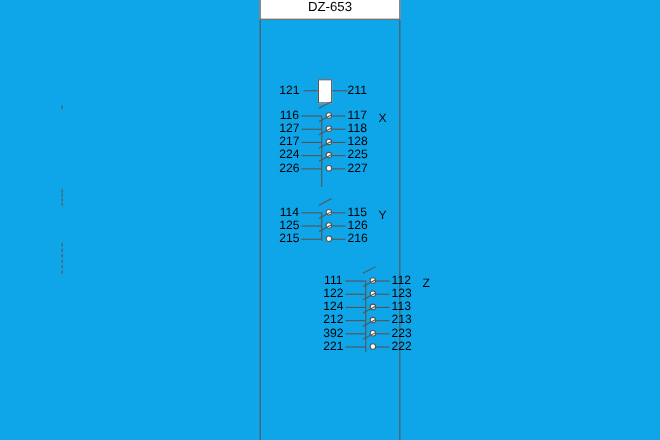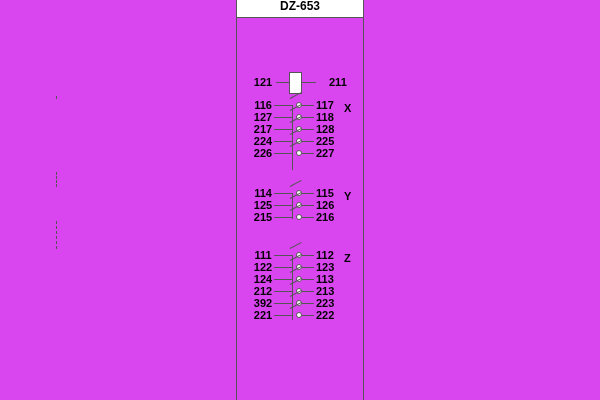--- a/index.html
+++ b/index.html
@@ -4,24 +4,23 @@
 <style>
   html, body {
     margin: 0;
     padding: 0;
     background: #ffffff;
   }
   #root {
     position: relative;
     width: 600px;
     height: 400px;
-    background: #d946ef;
+    background: #0ea5e9;
     font-family: "Liberation Sans", sans-serif;
     overflow: hidden;
-    font-weight: bold;
   }
   
   .panel {
     position: absolute;
     left: 236px;
     top: -6px;
     width: 128px;
     height: 406px;
     border-left: 1px solid #555;
     border-right: 1px solid #555;
@@ -151,21 +150,21 @@
 
   <div class="panel"></div>
 
   <div class="hdr" id="hdr1">DZ-653</div>
 
   <div class="coil-row">
     <span class="lbl left" style="top:6px;">121</span>
     <span class="coil-wire-l"></span>
     <span class="coil-box"></span>
     <span class="coil-wire-r"></span>
-    <span class="lbl right" style="top:6px;margin-left:13px;">211</span>
+    <span class="lbl right" style="top:6px;">211</span>
   </div>
 
   <div id="groups-host">
       <div class="link" style="top: 96px; height: 3px;"></div>
       <div class="group" style="top: 99px; height: 78px;">
         <div class="bus" style="top: 6px; height: 65px;"></div>
         <div class="row">
           <span class="lbl left">116</span>
           <span class="wire l"></span>
           <span class="blade"></span>
@@ -230,21 +229,21 @@
           <span class="lbl left">215</span>
           <span class="wire l"></span>
           <span class="blade"></span>
           <span class="dot"></span>
           <span class="wire r"></span>
           <span class="lbl right">216</span>
         </div>
         <span class="gletter" style="left: 108px; top: 3px;">Y</span>
       </div>
       <div class="link" style="top: 221px; height: 28px;"></div>
-      <div class="group" style="top: 249px; height: 78px;">
+      <div class="group" style="top: 249px; height: 78px; margin-left: 40px;">
         <div class="bus" style="top: 6px; height: 65px;"></div>
         <div class="row">
           <span class="lbl left">111</span>
           <span class="wire l"></span>
           <span class="blade"></span>
           <span class="dot"></span>
           <span class="wire r"></span>
           <span class="lbl right">112</span>
         </div>
         <div class="row">

